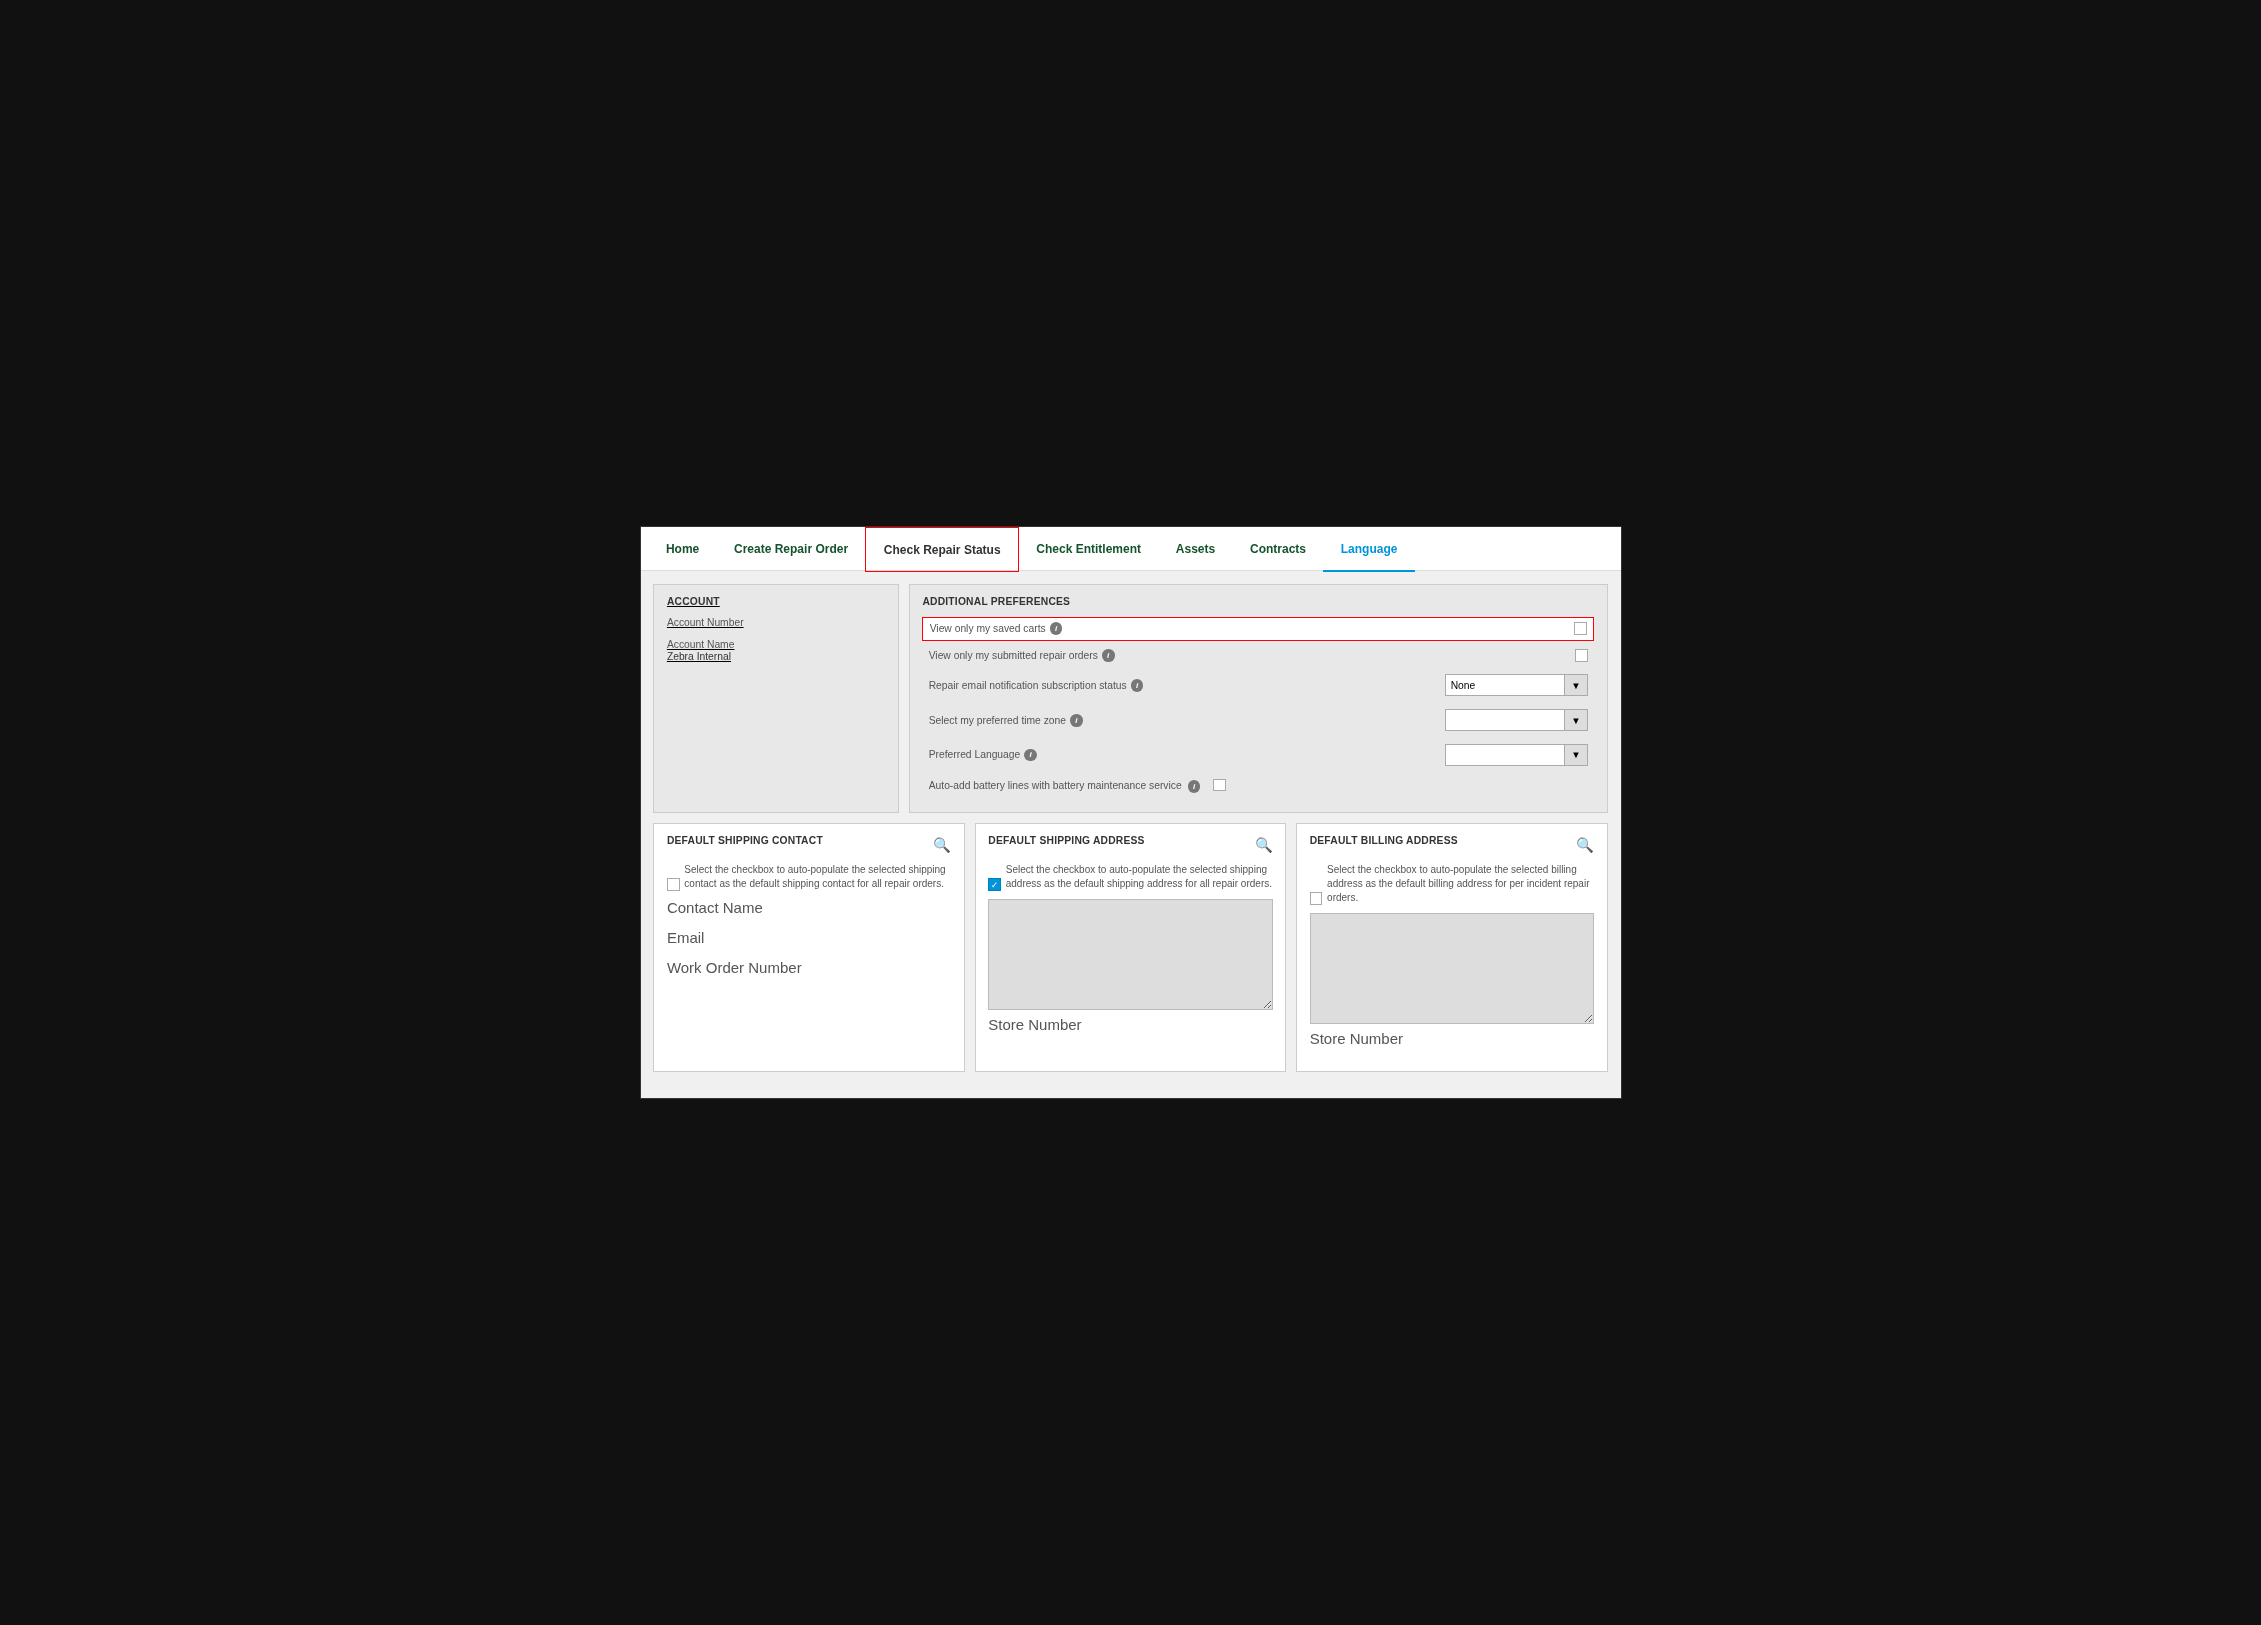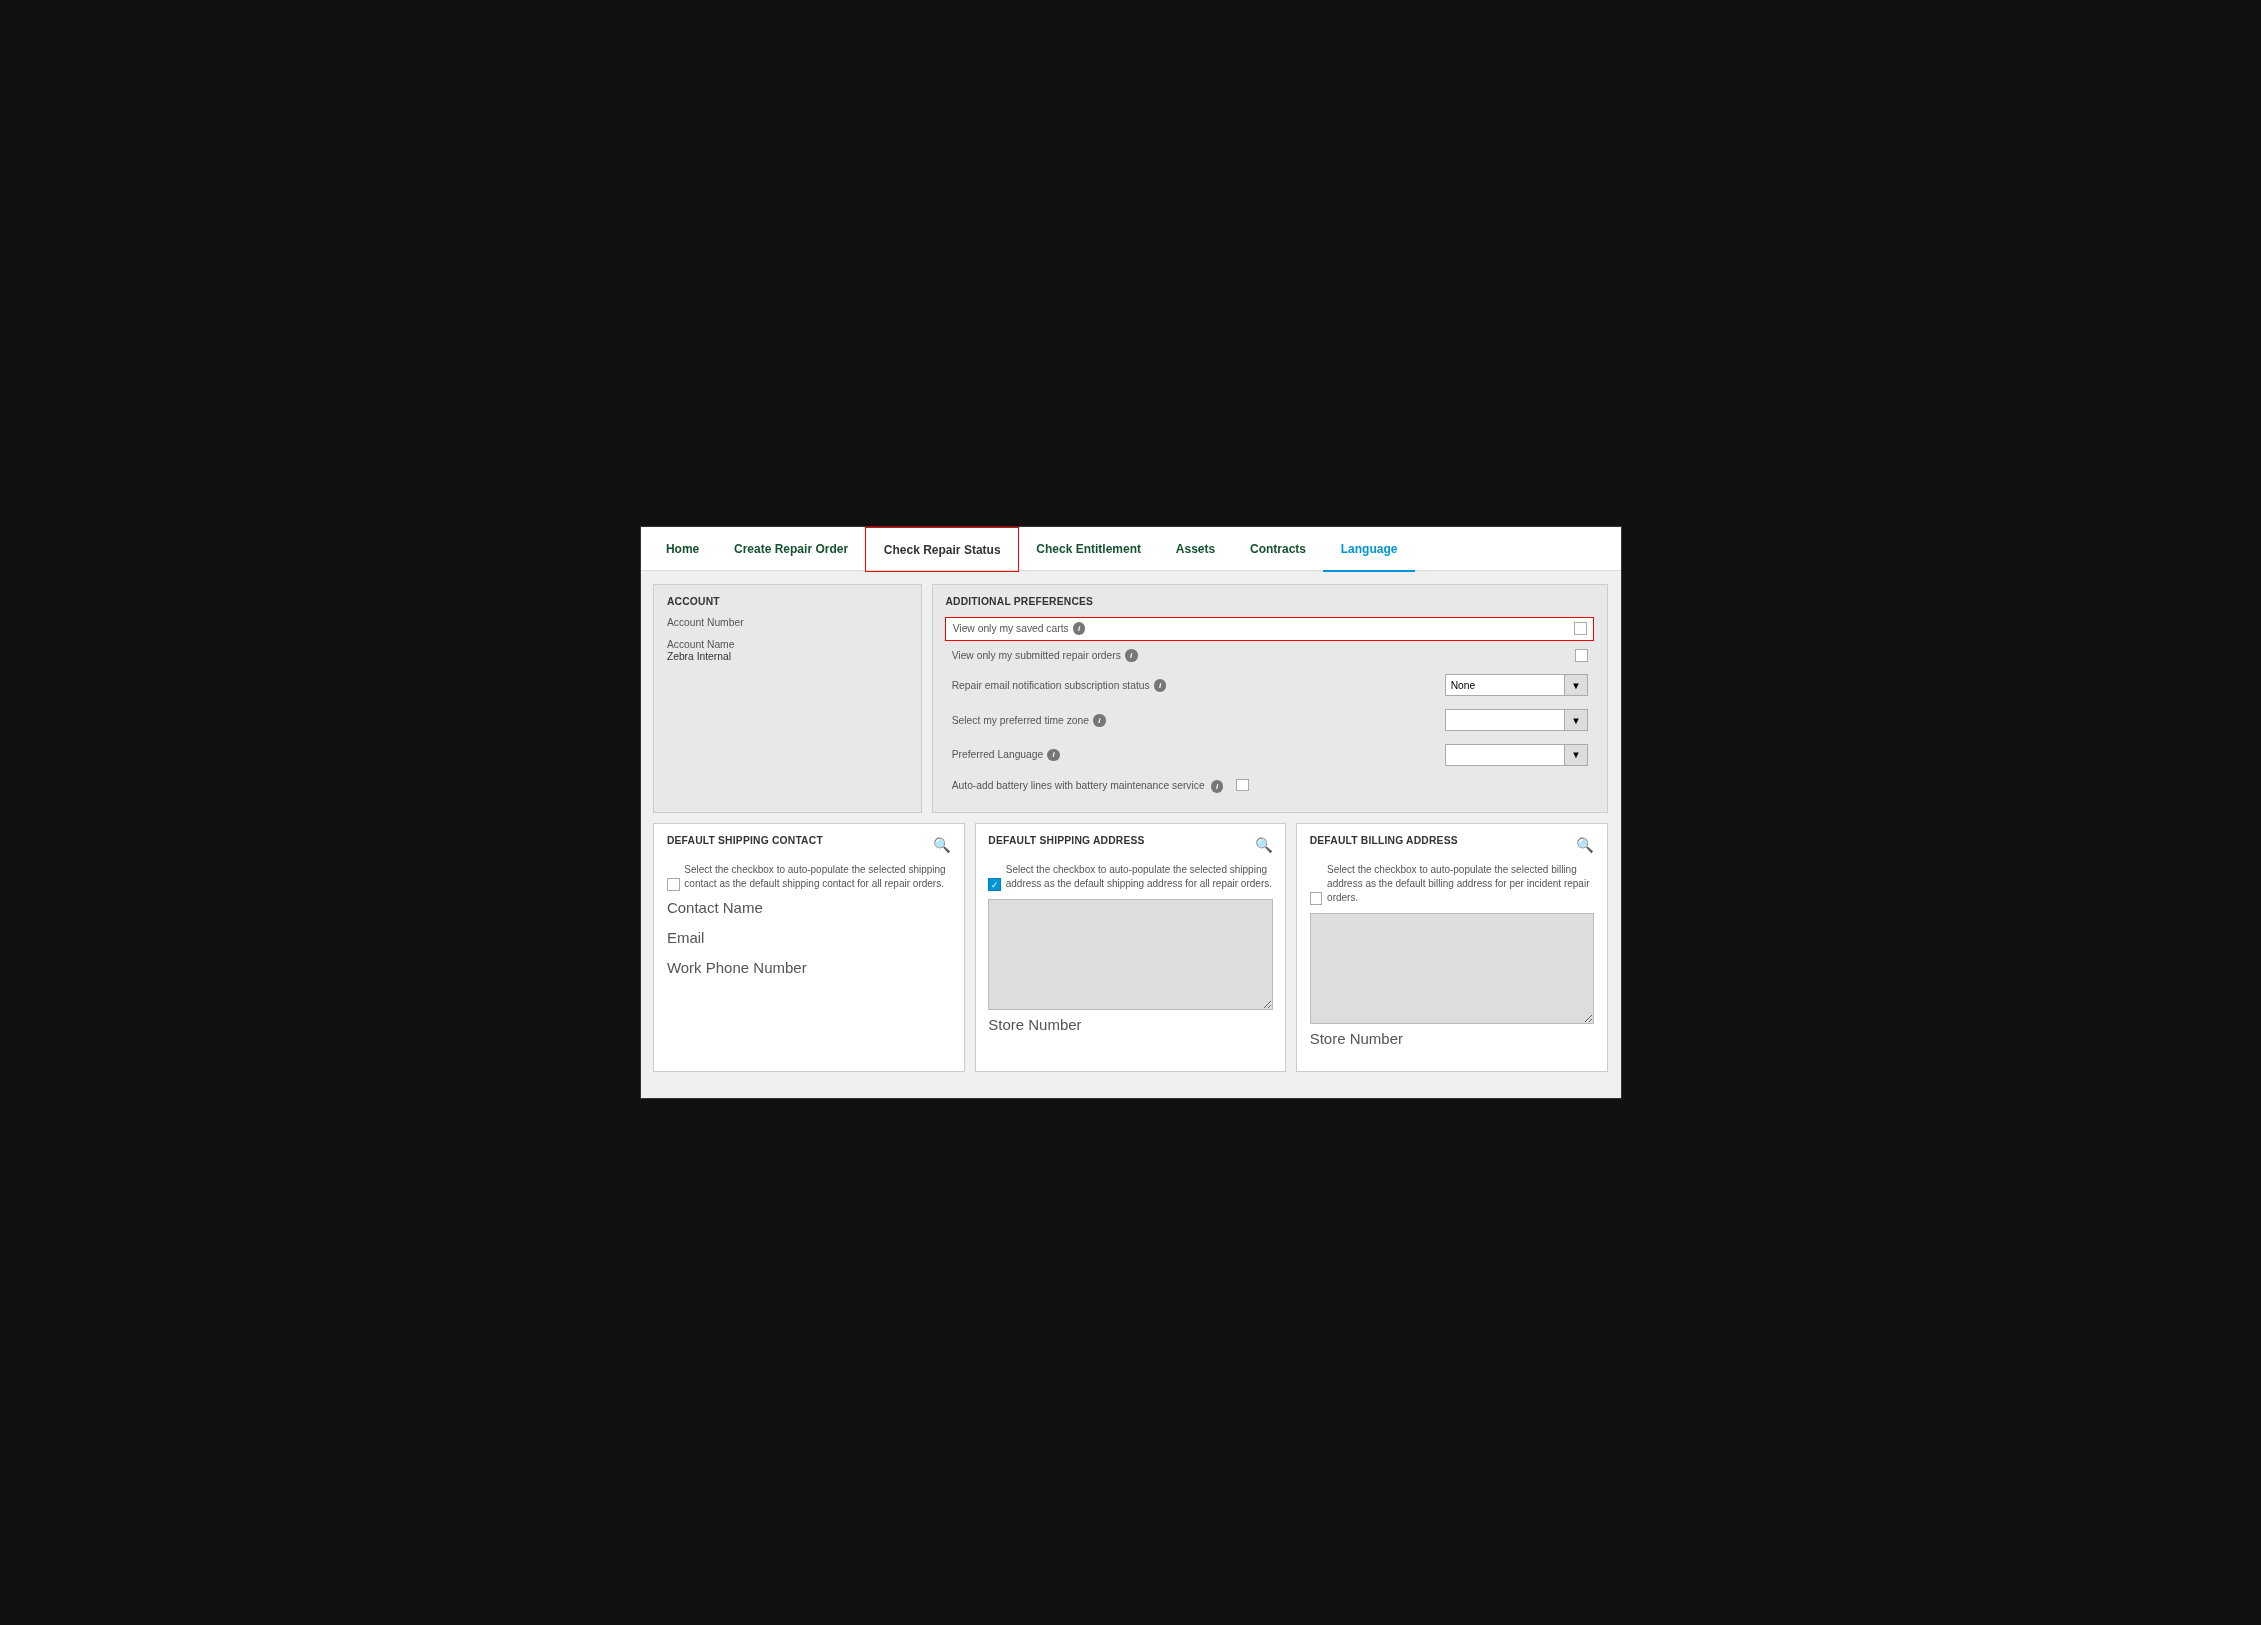--- a/index.html
+++ b/index.html
@@ -68,22 +68,23 @@
       font-weight: 700;
       font-size: 10.3px;
       color: #333;
       margin-bottom: 9.5px;
       text-transform: uppercase;
       letter-spacing: 0.2px;
     }
 
     
     .account-panel {
-      width: 269px;
+      width: 246px;
       flex-shrink: 0;
+      text-decoration: underline;
     }
     .account-field {
       margin-bottom: 11px;
     }
     .account-field-label {
       font-size: 10.3px;
       color: #555;
       margin-bottom: 1.6px;
     }
     .account-field-value {
@@ -392,21 +393,21 @@
         <div class="bottom-panel-header">
           <div class="panel-title">DEFAULT SHIPPING CONTACT</div>
           <span class="search-icon-blue">🔍</span>
         </div>
         <div class="bottom-panel-text">
           <div class="checkbox-ctrl" style="flex-shrink:0;margin-top:1.6px;"></div>
           <span>Select the checkbox to auto-populate the selected shipping contact as the default shipping contact for all repair orders.</span>
         </div>
         <div class="field-label">Contact Name</div>
         <div class="field-label">Email</div>
-        <div class="field-label">Work Phone Number</div>
+        <div class="field-label">Work Order Number</div>
       </div>
 
       <div class="bottom-panel">
         <div class="bottom-panel-header">
           <div class="panel-title">DEFAULT SHIPPING ADDRESS</div>
           <span class="search-icon-blue">🔍</span>
         </div>
         <div class="bottom-panel-text">
           <div class="checkbox-checked" style="flex-shrink:0;margin-top:1.6px;">✓</div>
           <span>Select the checkbox to auto-populate the selected shipping address as the default shipping address for all repair orders.</span>

